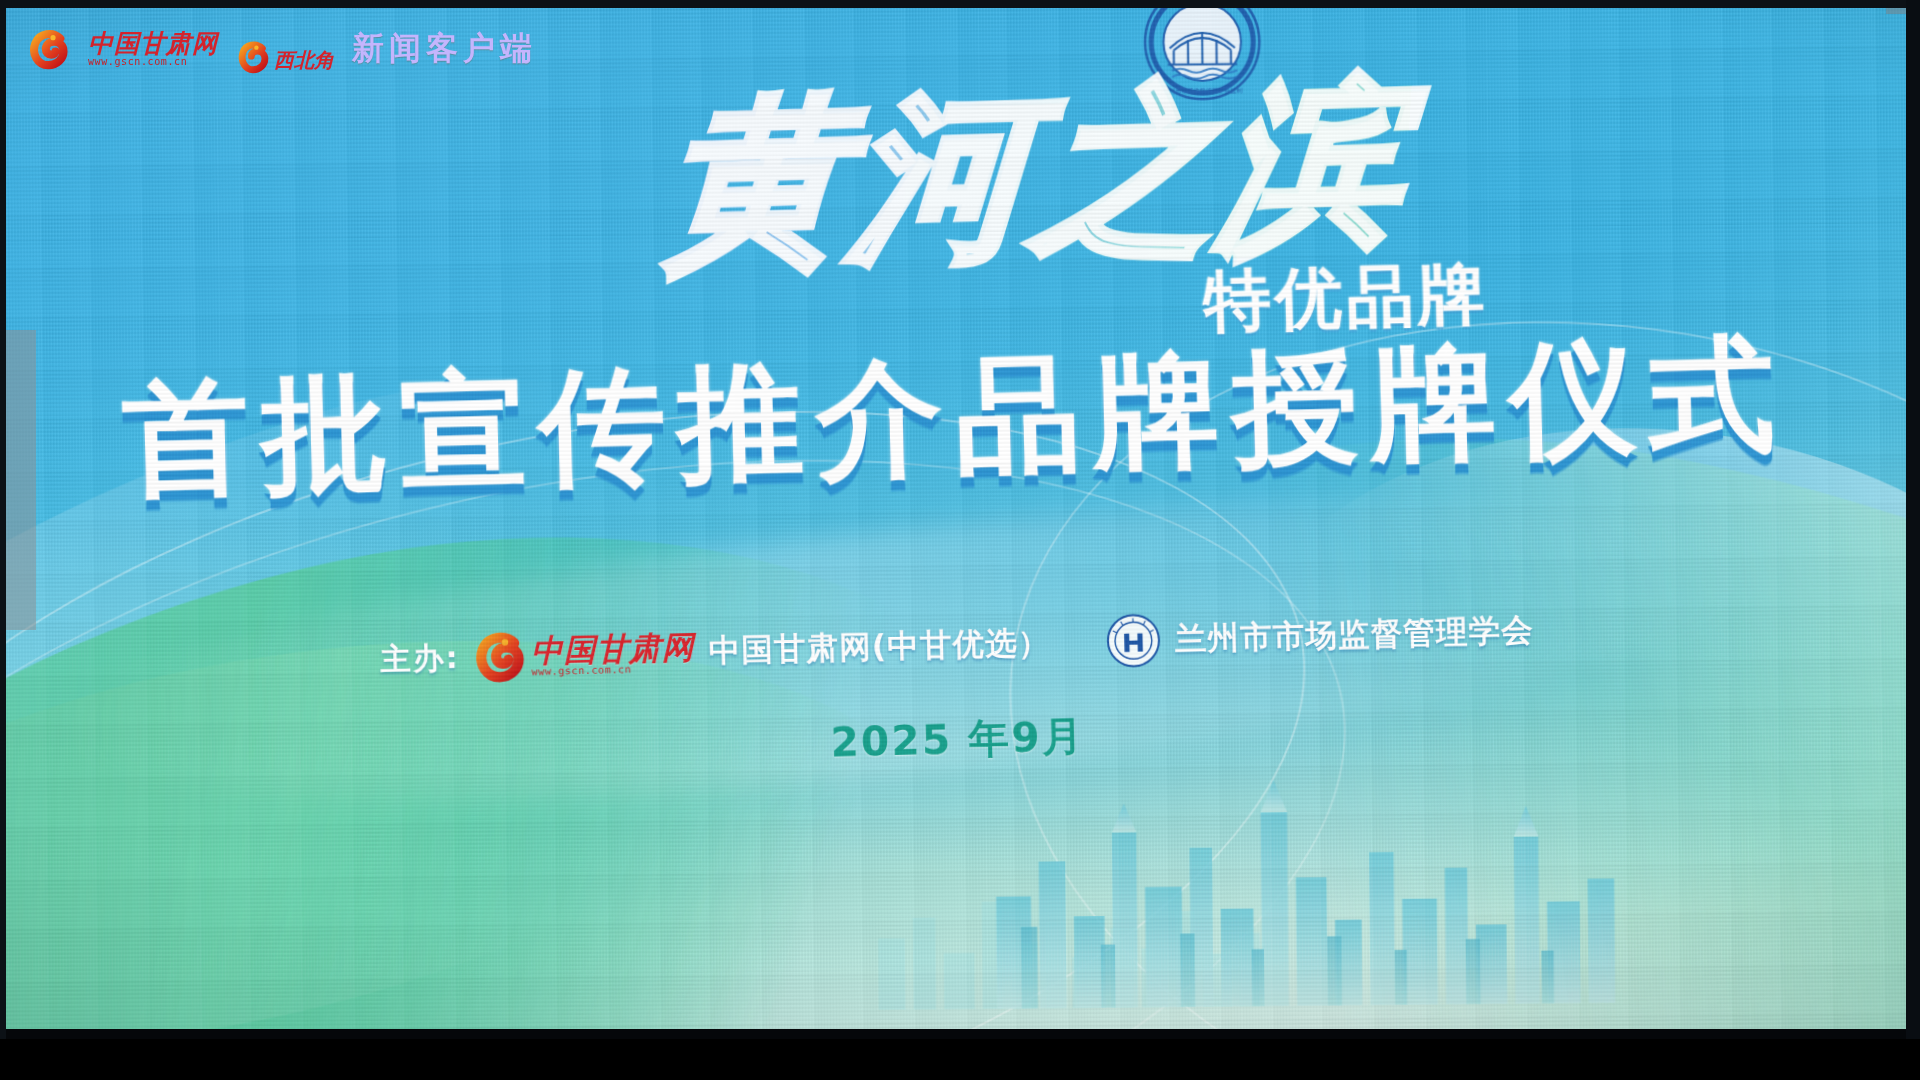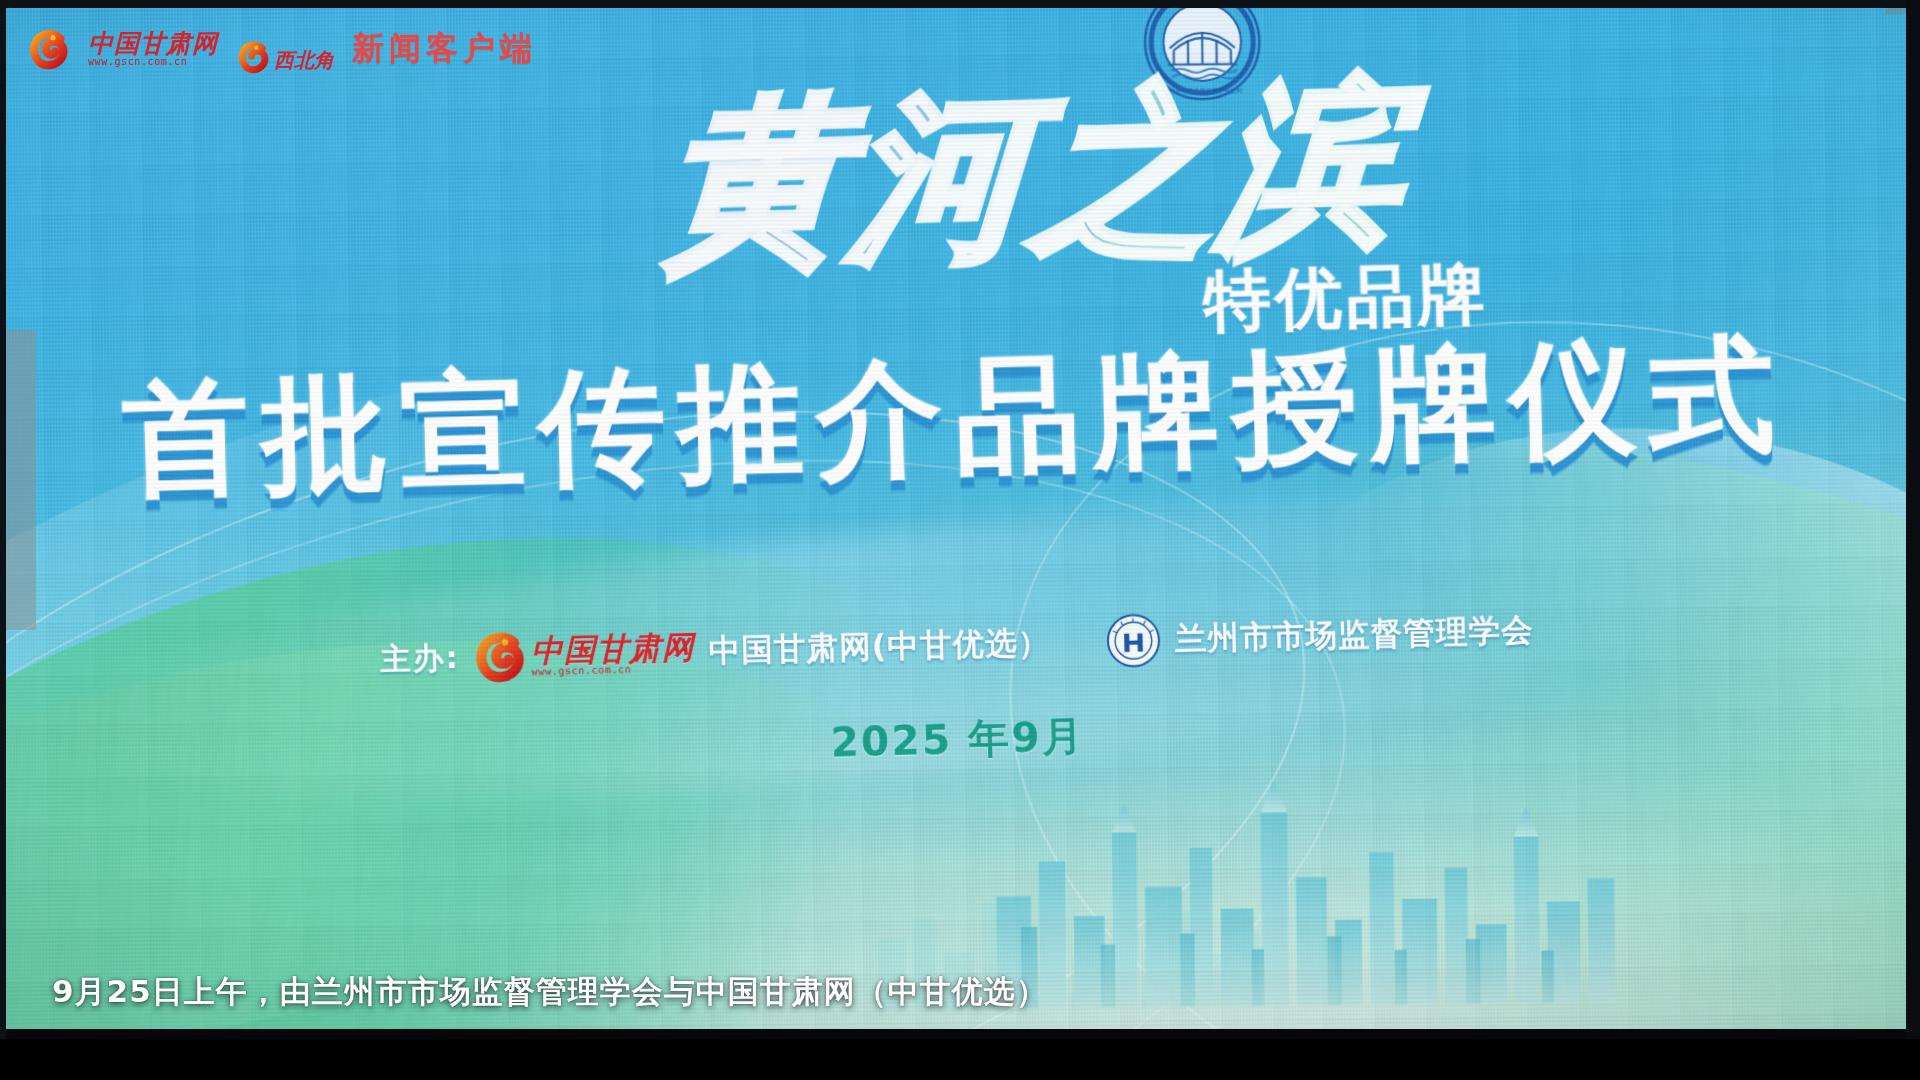--- a/index.html
+++ b/index.html
@@ -115,21 +115,21 @@
   
   #wm{position:absolute;left:28px;top:24px;z-index:50;display:flex;align-items:center;gap:18px;}
   #wm .wm-mark{width:42px;height:42px;}
   #wm .wm-gs{display:flex;flex-direction:column;line-height:1.05;}
   #wm .wm-gs-t{font-size:25px;font-weight:900;color:#d3232c;font-style:italic;letter-spacing:1px;
       font-family:"DejaVu Serif","Liberation Serif",serif;}
   #wm .wm-gs-u{font-size:10px;color:#c4212a;letter-spacing:.6px;font-family:"DejaVu Sans Mono","Liberation Mono",monospace;}
   #wm .wm-xb{display:flex;align-items:flex-end;gap:4px;margin-top:16px;}
   #wm .wm-xb-mark{width:34px;height:34px;}
   #wm .wm-xb-t{font-size:20px;font-weight:900;color:#d3232c;font-family:"DejaVu Serif","Liberation Serif",serif;font-style:italic;}
-  #wm .wm-news{font-size:32px;font-weight:900;color:#ef4444;letter-spacing:5px;
+  #wm .wm-news{font-size:32px;font-weight:900;color:#c4b5fd;letter-spacing:5px;
       font-family:Liberation Sans, sans-serif;
       text-shadow:0 1px 1px rgba(120,70,20,.3);}
 
   
   #caption{position:absolute;left:52px;bottom:26px;z-index:58;}
   #caption .line{font-size:31px;font-weight:700;color:#ffffff;letter-spacing:1px;line-height:1.42;
       font-family:"DejaVu Sans","Liberation Sans",sans-serif;
       text-shadow:0 2px 6px rgba(0,0,0,.65), 0 0 2px rgba(0,0,0,.5);}
 
   .nosel{user-select:none;}
@@ -326,21 +326,20 @@
         <path d="M31 10 C24 3 11 5 8 15 C5 25 11 35 20 35 C28 35 34 29 34 22 C34 17 30 13 25 13 C21 13 18 16 18 19" fill="none" stroke="url(#xb1)" stroke-width="8" stroke-linecap="round"></path>
         <circle cx="24" cy="9" r="2.6" fill="#f7b52b"></circle>
       </svg>
       <span class="wm-xb-t nosel">西北角</span>
     </span>
 
     <span class="wm-news nosel">新闻客户端</span>
   </div>
 
   <div id="caption">
-    <div class="line nosel">9月25日上午，由兰州市市场监督管理学会与中国甘肃网（中甘优选）</div>
   </div>
 
   <div class="edge-strip-l"></div>
   <div class="edge-strip-r"></div>
   <div class="frame-top"></div>
   <div class="frame-bottom"></div>
   <div class="frame-left"></div>
   <div class="frame-right"></div>
 </div>
 

